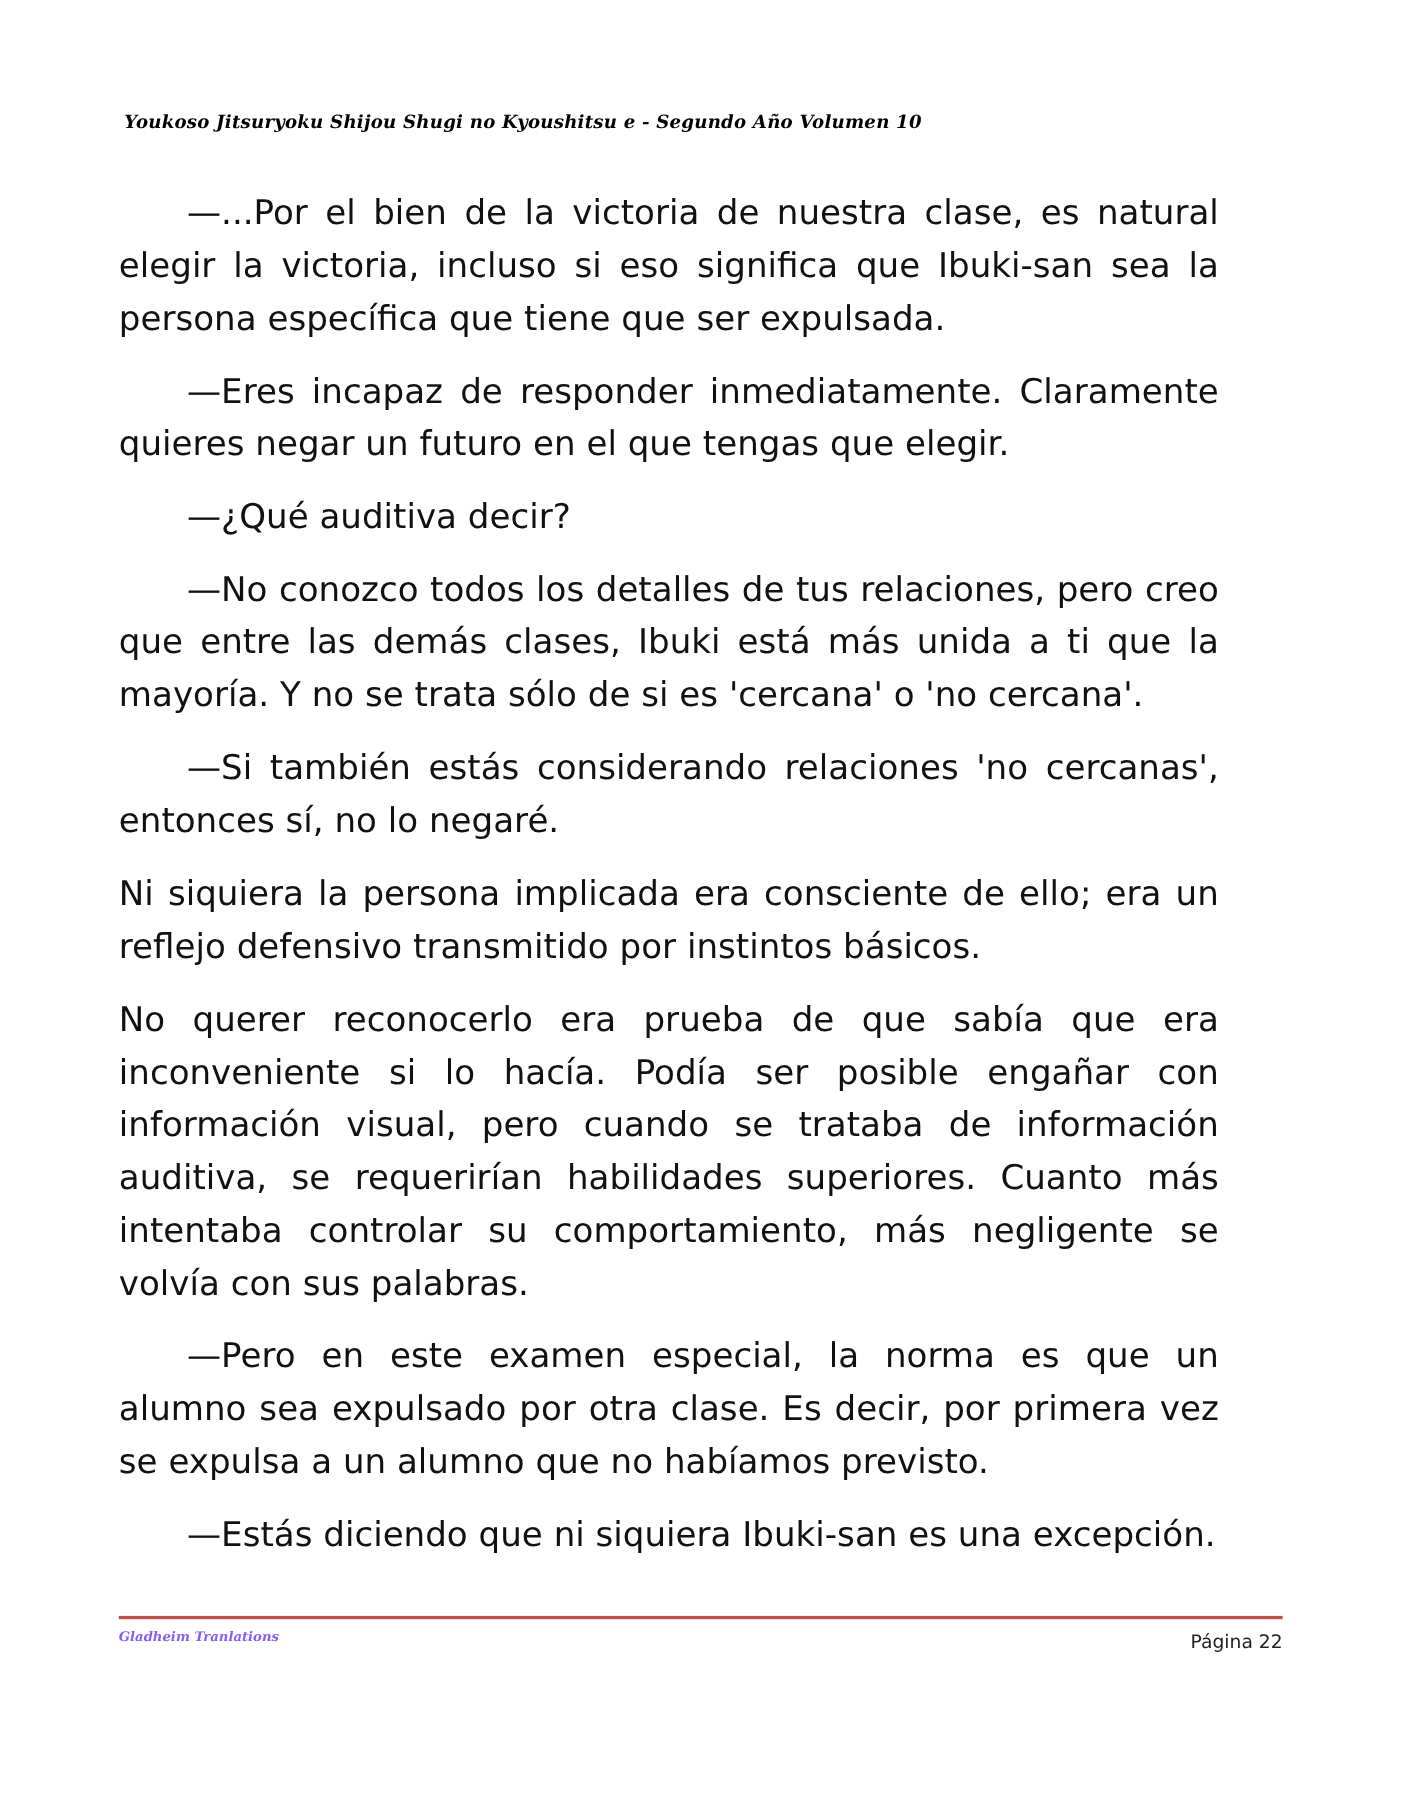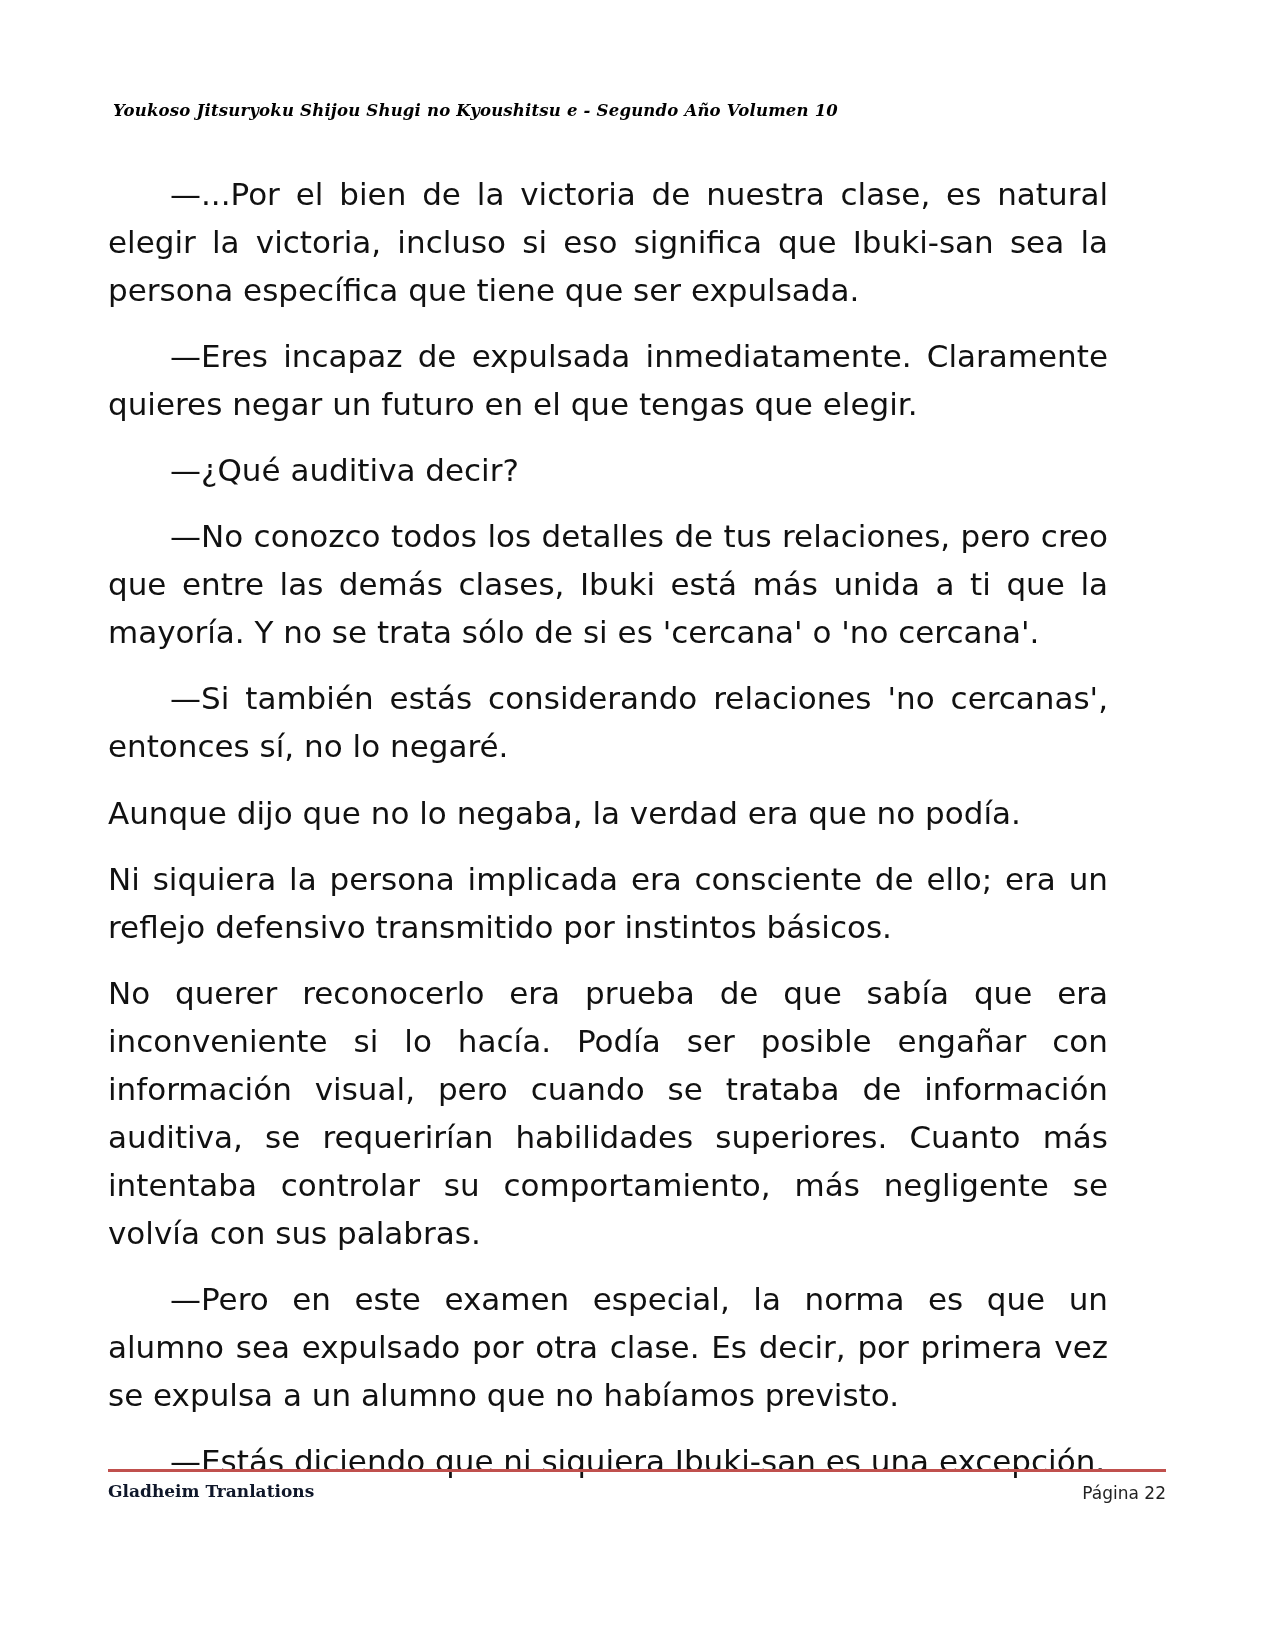--- a/index.html
+++ b/index.html
@@ -75,47 +75,47 @@
     top: 1448px;
     width: 1058px;
     height: 40px;
   }
   .footer-left {
     position: absolute;
     left: 0;
     top: 0;
     font-family: "DejaVu Serif", serif;
     font-weight: bold;
-    font-size: 17px;
-    color: #0f172a;
+    font-style: italic;
+    font-size: 12px;
+    color: #8b5cf6;
   }
   .footer-right {
     position: absolute;
     right: 0;
     top: 2px;
     font-size: 17px;
     color: #222222;
   }
 </style>
 </head>
 <body>
 
 <div class="page">
 
   <div class="header">
     <div class="header-title">Youkoso Jitsuryoku Shijou Shugi no Kyoushitsu e - Segundo Año Volumen 10</div>
   </div>
 
   <div class="content">
     <p class="para indent">—...Por el bien de la victoria de nuestra clase, es natural elegir la victoria, incluso si eso significa que Ibuki-san sea la persona específica que tiene que ser expulsada.</p>
-    <p class="para indent">—Eres incapaz de expulsada inmediatamente. Claramente quieres negar un futuro en el que tengas que elegir.</p>
+    <p class="para indent">—Eres incapaz de responder inmediatamente. Claramente quieres negar un futuro en el que tengas que elegir.</p>
     <p class="para indent">—¿Qué auditiva decir?</p>
     <p class="para indent">—No conozco todos los detalles de tus relaciones, pero creo que entre las demás clases, Ibuki está más unida a ti que la mayoría. Y no se trata sólo de si es 'cercana' o 'no cercana'.</p>
     <p class="para indent">—Si también estás considerando relaciones 'no cercanas', entonces sí, no lo negaré.</p>
-    <p class="para">Aunque dijo que no lo negaba, la verdad era que no podía.</p>
     <p class="para">Ni siquiera la persona implicada era consciente de ello; era un reflejo defensivo transmitido por instintos básicos.</p>
     <p class="para">No querer reconocerlo era prueba de que sabía que era inconveniente si lo hacía. Podía ser posible engañar con información visual, pero cuando se trataba de información auditiva, se requerirían habilidades superiores. Cuanto más intentaba controlar su comportamiento, más negligente se volvía con sus palabras.</p>
     <p class="para indent">—Pero en este examen especial, la norma es que un alumno sea expulsado por otra clase. Es decir, por primera vez se expulsa a un alumno que no habíamos previsto.</p>
     <p class="para indent">—Estás diciendo que ni siquiera Ibuki-san es una excepción.</p>
   </div>
 
   <div class="footer-rule"></div>
 
   <div class="footer">
     <div class="footer-left">Gladheim Tranlations</div>

